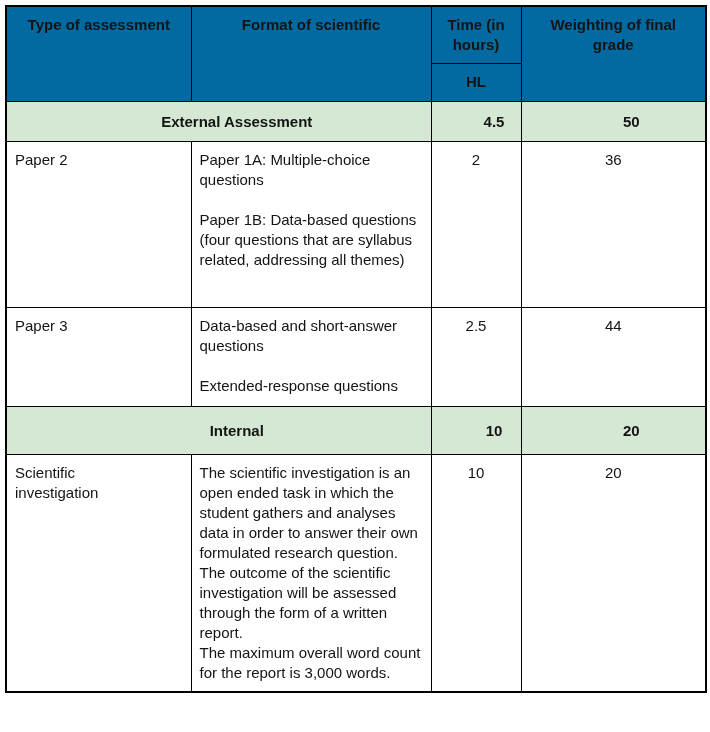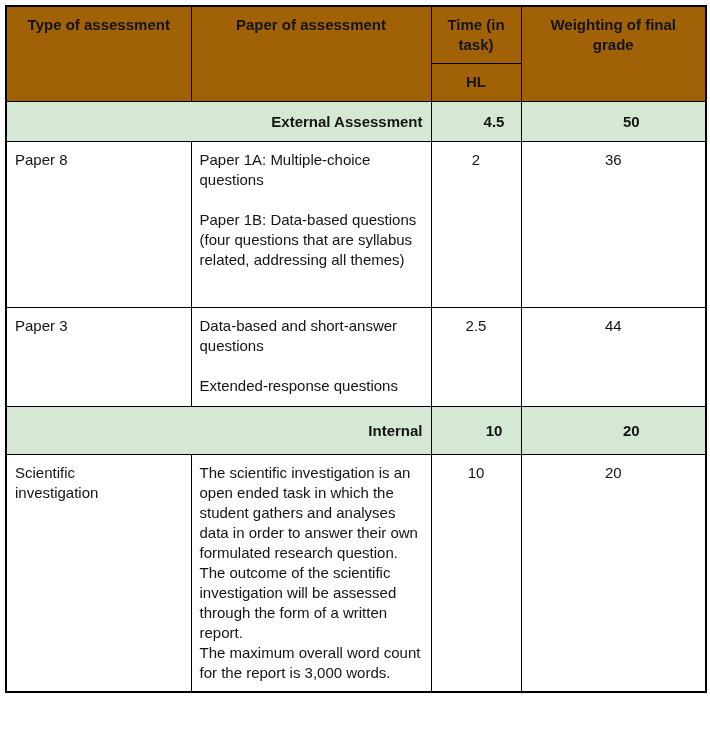--- a/index.html
+++ b/index.html
@@ -29,38 +29,38 @@
   table.assessment td {
     border: 1.5px solid #000000;
     padding: 8px 8px;
     font-size: 15px;
     line-height: 20px;
     vertical-align: top;
     overflow: hidden;
   }
   
   thead th {
-    background: #a16207;
+    background: #0369a1;
     font-weight: 700;
     text-align: center;
     vertical-align: top;
     padding-top: 11px;
   }
   tr.hdr-top { height: 57px; }
   tr.hdr-sub { height: 38px; }
   tr.hdr-sub th { padding-top: 6px; vertical-align: middle; }
   
   tr.section { height: 40px; }
   tr.section td {
     background: #d5e8d4;
     font-weight: 700;
     vertical-align: middle;
     padding-left: 44px;
   }
-  tr.section td.label { text-align: right; }
+  tr.section td.label { text-align: center; }
   
   tr.row-paper1 { height: 166px; }
   tr.row-paper2 { height: 99px; }
   tr.row-internal { height: 48px; }
   tr.row-sci { height: 200px; }
   td.num { text-align: center; }
   td.type-cell .narrow { max-width: 130px; }
   .para { margin: 0; }
   .para + .para.gap { margin-top: 20px; }
 </style>
@@ -71,37 +71,37 @@
   <table class="assessment">
     <colgroup>
       <col style="width:185px">
       <col style="width:240px">
       <col style="width:90px">
       <col style="width:185px">
     </colgroup>
     <thead>
       <tr class="hdr-top">
         <th rowspan="2">Type of assessment</th>
-        <th rowspan="2">Paper of assessment</th>
-        <th>Time (in task)</th>
+        <th rowspan="2">Format of scientific</th>
+        <th>Time (in hours)</th>
         <th rowspan="2">Weighting of final grade</th>
       </tr>
       <tr class="hdr-sub">
         <th>HL</th>
       </tr>
     </thead>
     <tbody>
       <tr class="section">
         <td class="label" colspan="2">External Assessment</td>
         <td class="num">4.5</td>
         <td class="num">50</td>
       </tr>
       <tr class="row-paper1">
         <td class="type-cell">
-          <div class="narrow">Paper 8</div>
+          <div class="narrow">Paper 2</div>
         </td>
         <td>
           <p class="para">Paper 1A: Multiple-choice questions</p>
           <p class="para gap">Paper 1B: Data-based questions (four questions that are syllabus related, addressing all themes)</p>
         </td>
         <td class="num">2</td>
         <td class="num">36</td>
       </tr>
       <tr class="row-paper2">
         <td class="type-cell">

